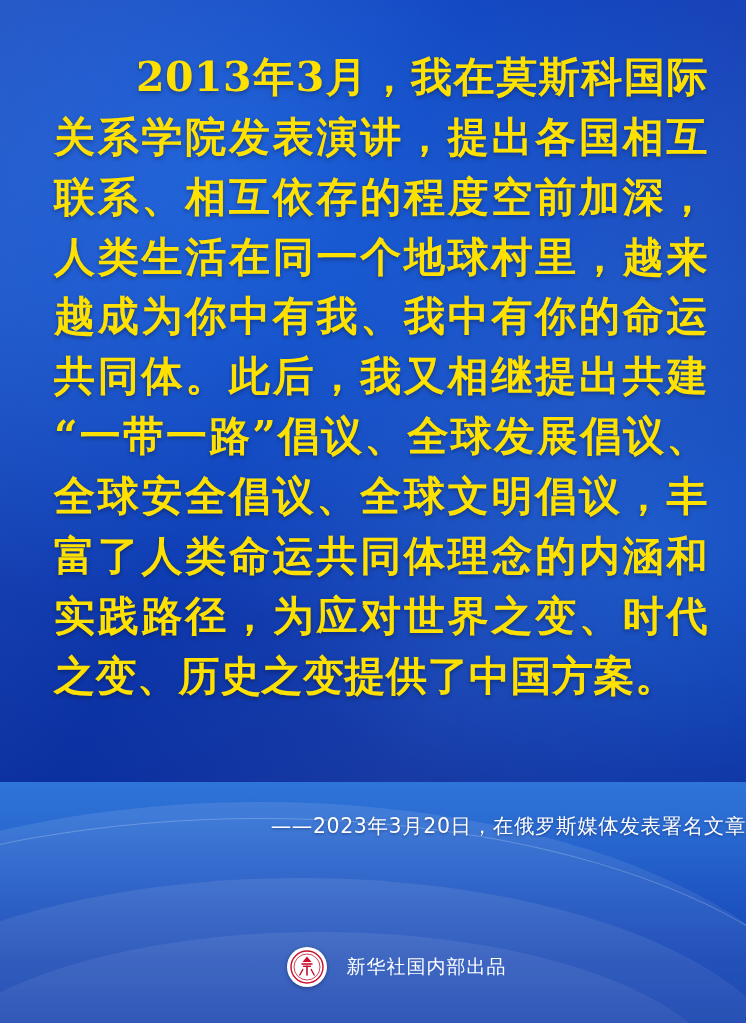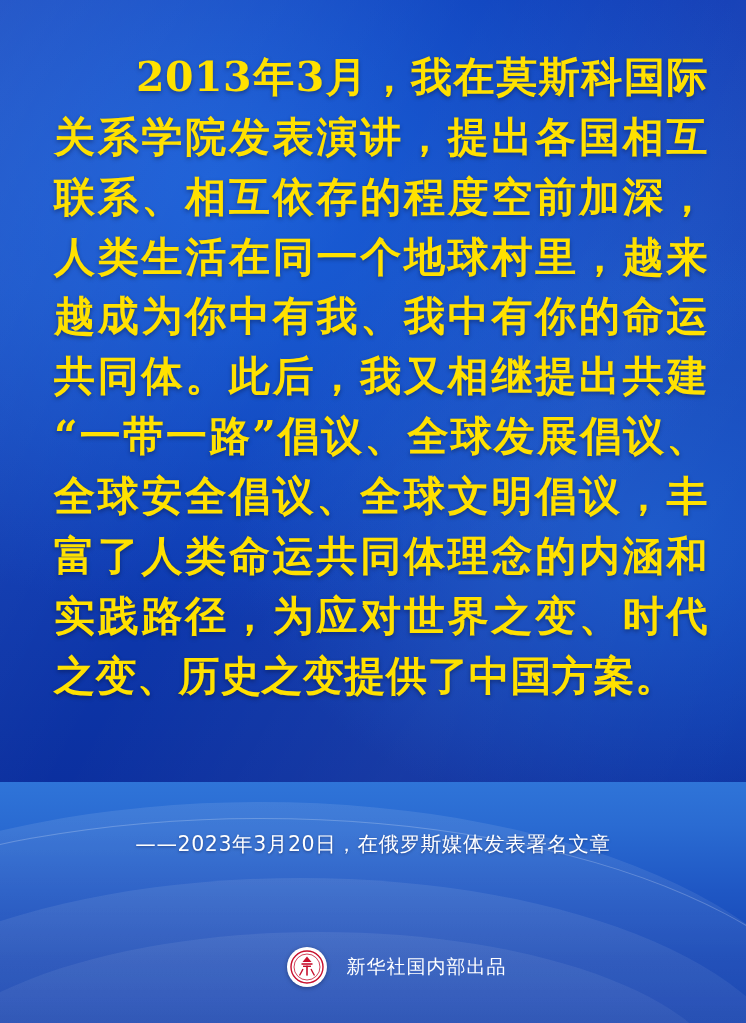--- a/index.html
+++ b/index.html
@@ -96,27 +96,26 @@
     border-bottom-color: rgba(255,255,255,0.0);
     border-left-color: rgba(255,255,255,0.10);
     border-right-color: rgba(255,255,255,0.10);
   }
 
   .attribution {
     position: absolute;
     left: 0;
     right: 0;
     top: 812px;
-    text-align: center;
+    text-align: right;
     color: #ffffff;
     font-size: 20.5px;
     letter-spacing: 0.6px;
     font-family: "DejaVu Sans", "Liberation Sans", sans-serif;
     text-shadow: 0 1px 3px rgba(0,0,40,0.4);
-    margin-top: 18px;
   }
 
   .footer {
     position: absolute;
     left: 0;
     right: 0;
     bottom: 36px;
     display: flex;
     align-items: center;
     justify-content: center;

